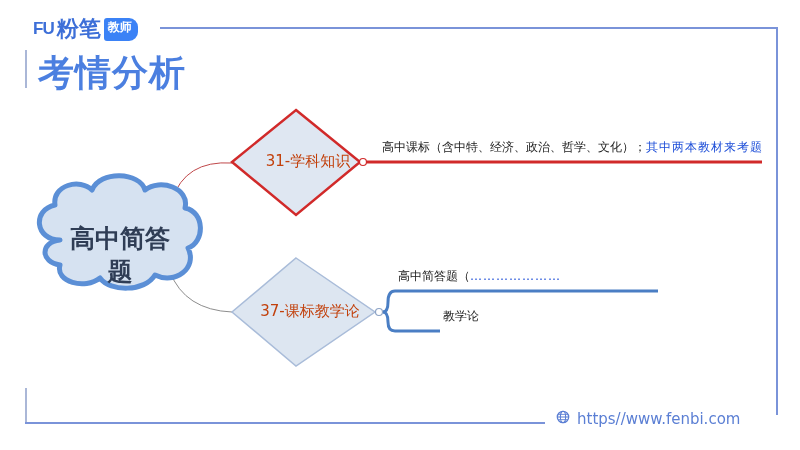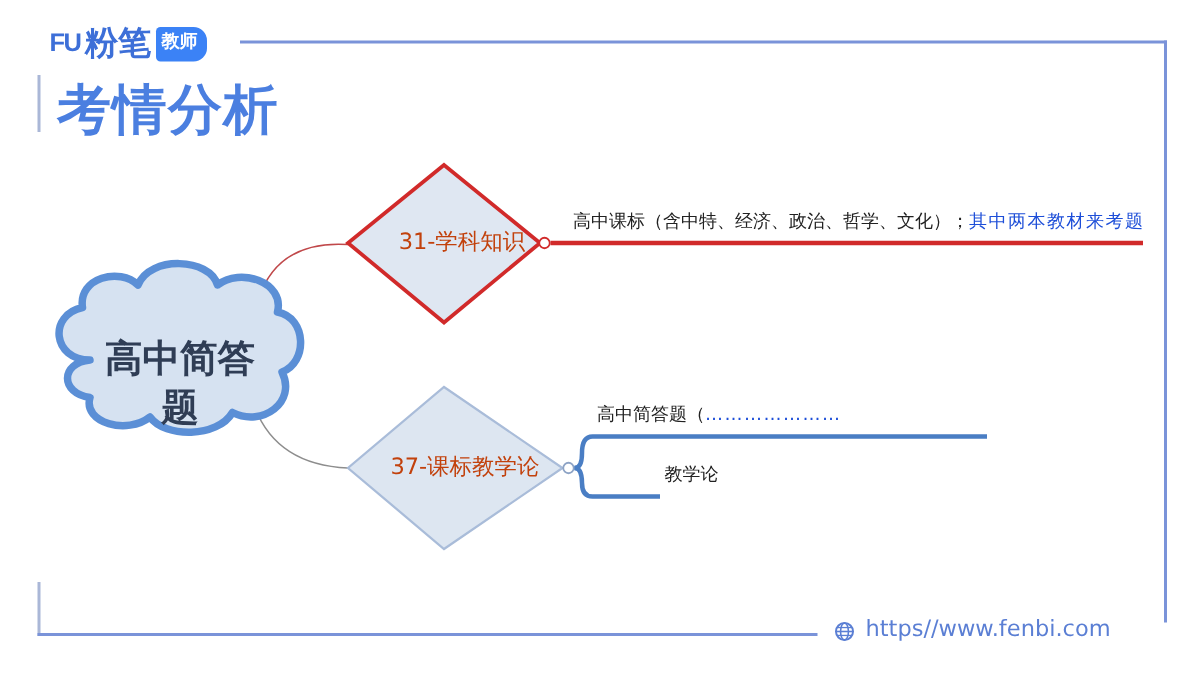--- a/index.html
+++ b/index.html
@@ -13,21 +13,21 @@
     .logo { left: 33px; top: 14px; display: flex; align-items: center; gap: 3px; color: #3d6fd8; }
     .logo-fb { font-family: "Liberation Sans", sans-serif; font-weight: 900; font-size: 17px; letter-spacing: -1px; }
     .logo-name { font-weight: bold; font-size: 22px; letter-spacing: 0px; }
     .logo-badge { background: #3b82f6; color: #fff; font-size: 12px; font-weight: bold; padding: 1px 6px 5px 4px; border-radius: 3px 9px 9px 3px; line-height: 17px; }
     .header-line { left: 160px; top: 27px; width: 618px; height: 2px; background: #7a93d9; }
     .right-border { left: 776px; top: 27px; width: 2px; height: 388px; background: #7a93d9; }
     .left-accent { left: 25px; top: 50px; width: 2px; height: 38px; background: #aab7d7; }
     .page-title { left: 38px; top: 49px; font-size: 36px; font-weight: bold; color: #4b7fe0; letter-spacing: 1px; }
     .left-bottom-accent { left: 25px; top: 388px; width: 2px; height: 36px; background: #aab7d7; }
     .bottom-line { left: 25px; top: 422px; width: 520px; height: 2px; background: #7a93d9; }
-    .footer-url { left: 556px; top: 410px; display: flex; align-items: flex-end; gap: 7px; color: #5b7fd4; font-size: 15px; }
+    .footer-url { left: 556px; top: 410px; display: flex; align-items: flex-start; gap: 7px; color: #5b7fd4; font-size: 15px; }
     .globe { width: 14px; height: 14px; }
     
     svg.map { position: absolute; left: 0; top: 0; }
     .branch-text { position: absolute; font-size: 12px; color: #222; white-space: nowrap; }
     .cloud-label { position: absolute; left: 60px; top: 222px; width: 120px; text-align: center; font-size: 25px; font-weight: bold; color: #2f3d55; }
     .diamond-label { position: absolute; font-size: 15px; color: #c2410c; text-align: center; white-space: nowrap; margin-left: 12px; }
     .faded { color: #1d4ed8; letter-spacing: 1px; }
   </style>
 </head>
 <body>

